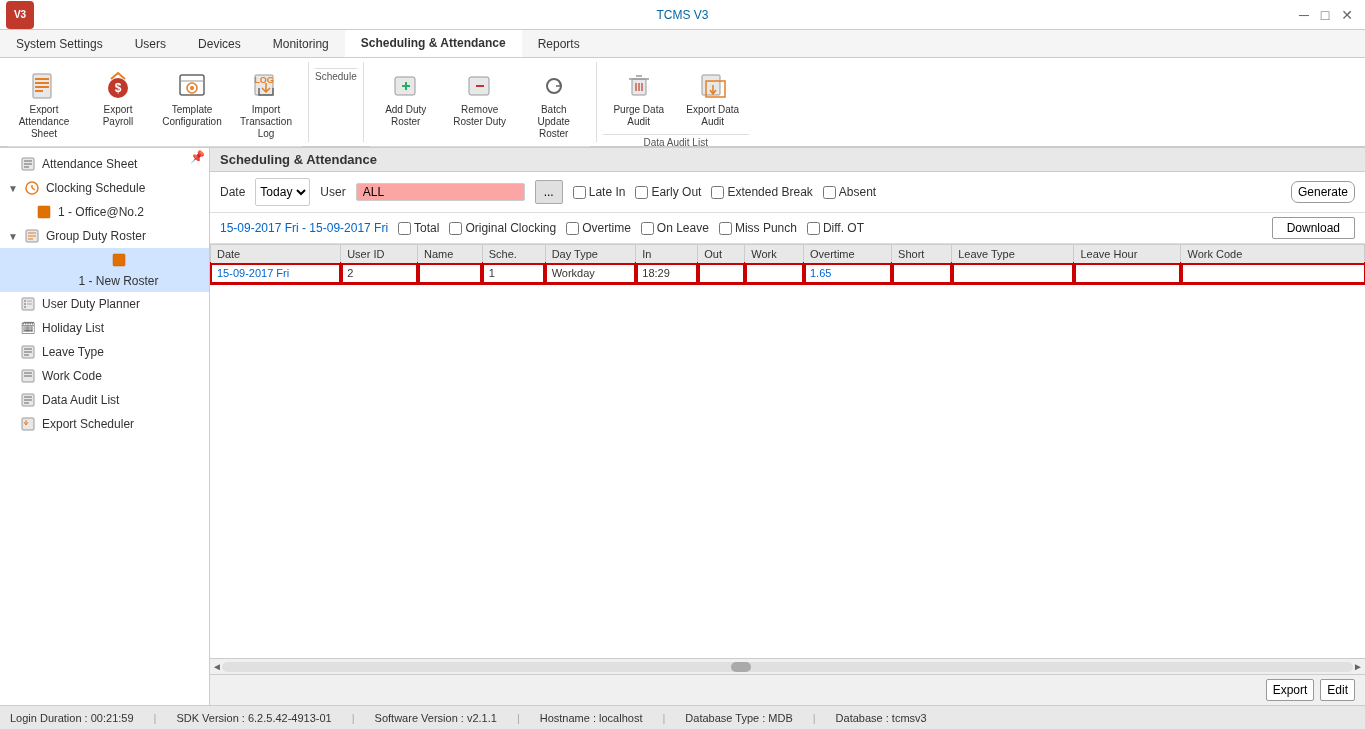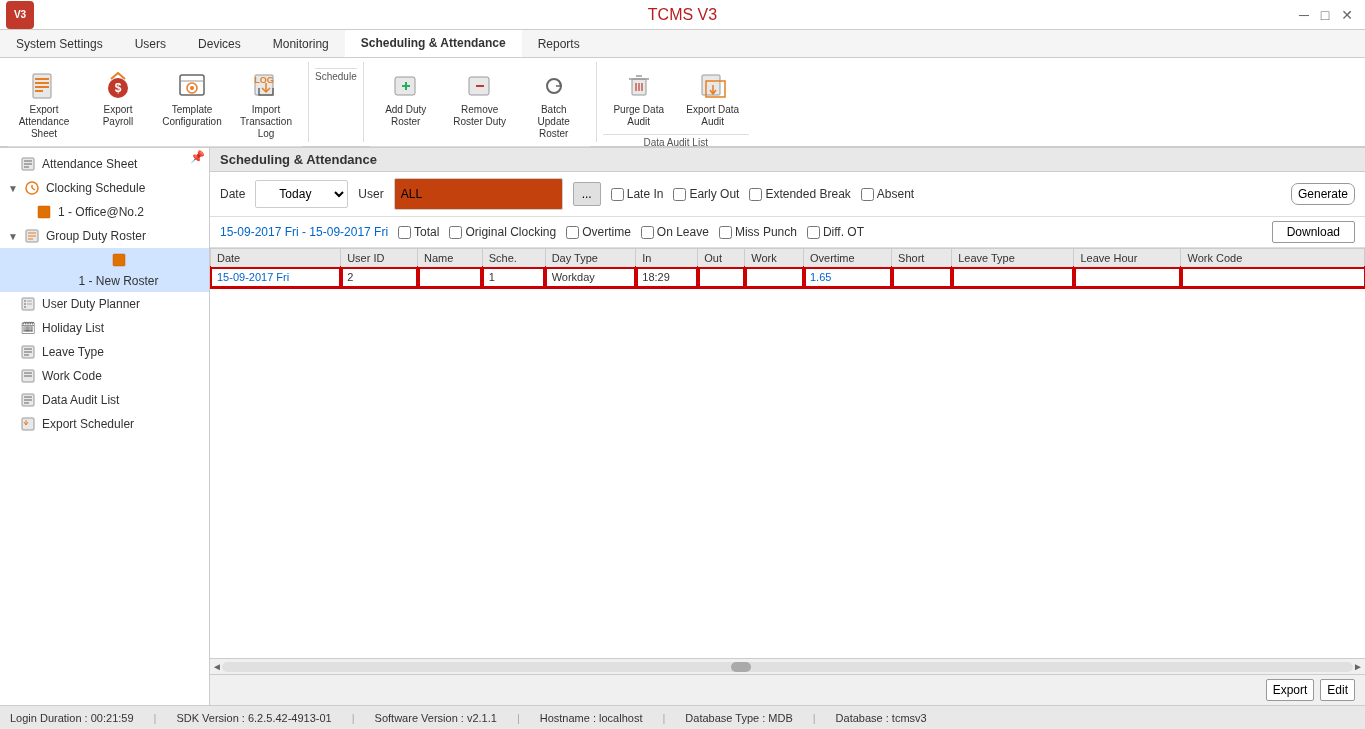--- a/index.html
+++ b/index.html
@@ -1,20 +1,20 @@
 <!DOCTYPE html>
 <html><head>
   <meta charset="utf-8">
   <style>
     * { box-sizing: border-box; margin: 0; padding: 0; }
     body { font-family: 'Segoe UI', Tahoma, Geneva, Verdana, sans-serif; font-size: 12px; background: #f0f0f0; color: #333; width: 1365px; height: 729px; overflow: hidden; }
 
     
     .title-bar { background: #fff; border-bottom: 1px solid #ccc; height: 30px; display: flex; align-items: center; justify-content: center; position: relative; }
-    .title-bar-text { font-size: 16px; color: #b91c1c; }
+    .title-bar-text { font-size: 12px; color: #0369a1; }
     .title-bar-logo { position: absolute; left: 6px; width: 28px; height: 28px; background: #c0392b; border-radius: 4px; display: flex; align-items: center; justify-content: center; color: white; font-weight: bold; font-size: 10px; }
     .title-bar-controls { position: absolute; right: 8px; display: flex; gap: 4px; }
     .title-bar-controls span { font-size: 14px; color: #666; cursor: pointer; padding: 0 4px; }
 
     
     .menu-bar { background: #f5f5f5; border-bottom: 1px solid #ccc; display: flex; height: 28px; align-items: stretch; }
     .menu-item { padding: 0 16px; display: flex; align-items: center; cursor: pointer; font-size: 12px; color: #333; white-space: nowrap; }
     .menu-item.active { background: #fff; border-bottom: 2px solid #fff; font-weight: bold; }
 
     
@@ -33,22 +33,22 @@
     .sidebar-item .si-icon { width: 16px; height: 16px; display: flex; align-items: center; justify-content: center; flex-shrink: 0; }
     .sidebar-item .si-label { font-size: 12px; color: #333; }
 
     
     .main-panel { flex: 1; display: flex; flex-direction: column; background: #f5f5f5; overflow: hidden; }
     .main-header { background: #e8e8e8; padding: 4px 10px; font-weight: bold; font-size: 13px; border-bottom: 1px solid #ccc; }
 
     
     .filter-row { background: #fff; padding: 6px 10px; display: flex; align-items: center; gap: 10px; border-bottom: 1px solid #ddd; flex-wrap: wrap; }
     .filter-label { font-size: 12px; color: #333; }
-    .filter-select { border: 1px solid #ccc; padding: 2px 19px; font-size: 12px; background: #fff; border-radius: 2px; height: 28px; }
-    .filter-input { border: 1px solid #ccc; padding: 2px 6px; font-size: 12px; background: #c2410c; border-radius: 2px; height: 32px; min-width: 140px; }
+    .filter-select { border: 1px solid #ccc; padding: 2px 0; font-size: 12px; background: #fff; border-radius: 2px; height: 28px; }
+    .filter-input { border: 1px solid #ccc; padding: 2px 6px; font-size: 12px; background: #fca5a5; border-radius: 2px; height: 18px; min-width: 140px; }
     .filter-btn { border: 1px solid #aaa; background: #e0e0e0; padding: 2px 8px; font-size: 12px; cursor: pointer; height: 24px; border-radius: 2px; }
     .filter-checkbox { display: flex; align-items: center; gap: 3px; font-size: 12px; }
     .generate-btn { margin-left: auto; background: #fff; border: 1px solid #999; padding: 3px 6px; font-size: 12px; cursor: pointer; border-radius: 7px; }
 
     
     .date-range-row { background: #fff; padding: 4px 10px; display: flex; align-items: center; gap: 10px; border-bottom: 1px solid #ddd; }
     .date-range-text { font-size: 12px; color: #0066cc; }
     .download-btn { margin-left: auto; background: #fff; border: 1px solid #999; padding: 3px 14px; font-size: 12px; cursor: pointer; border-radius: 2px; }
 
     

